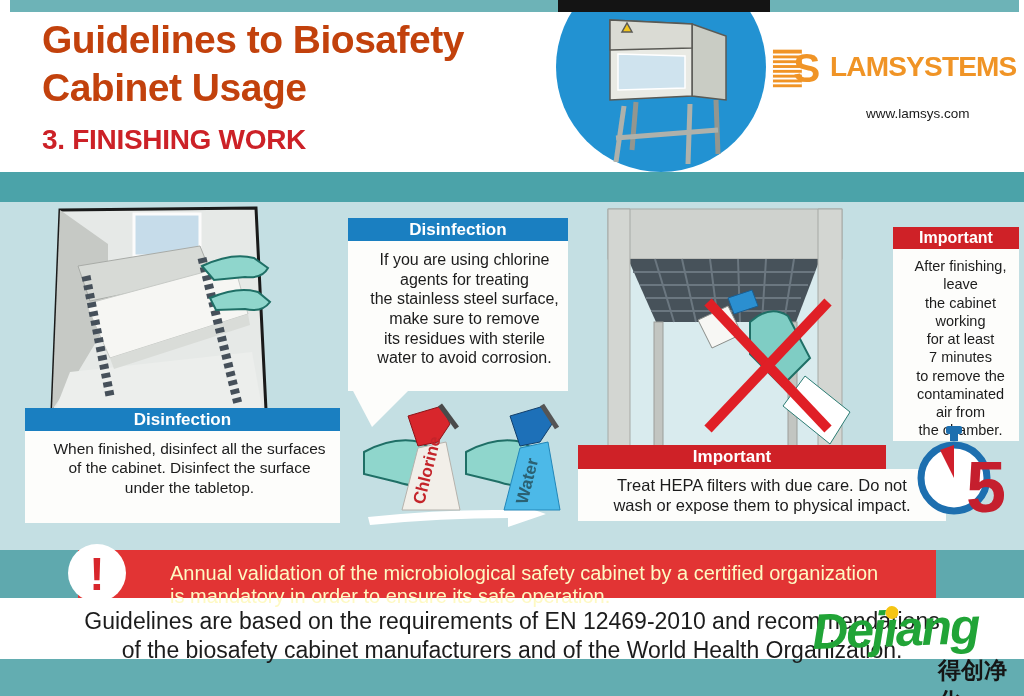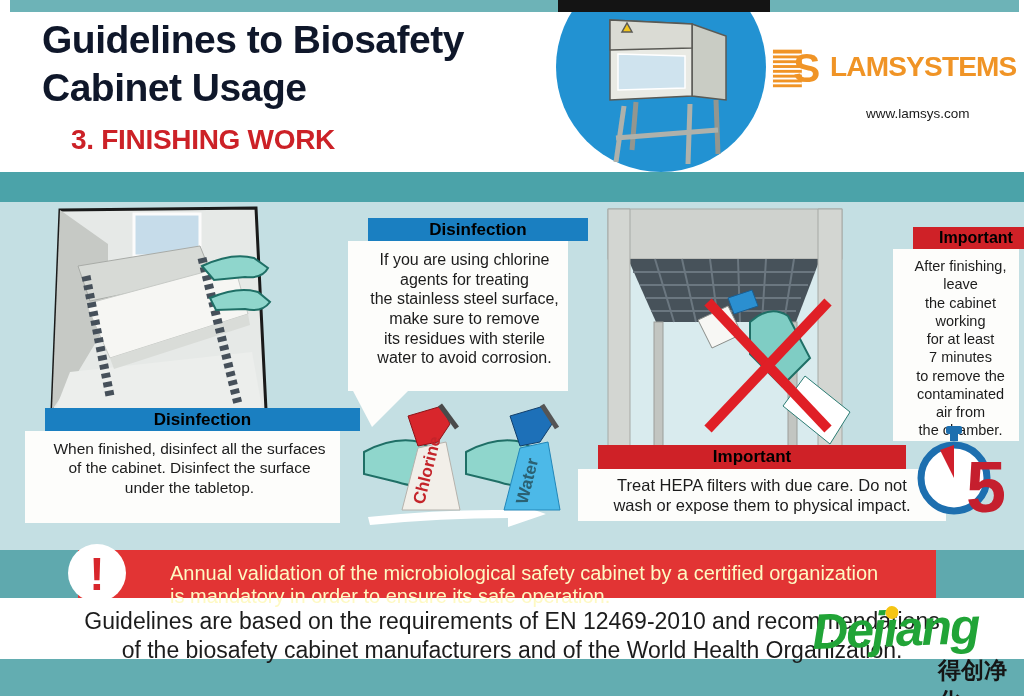--- a/index.html
+++ b/index.html
@@ -8,31 +8,31 @@
   .abs{position:absolute;}
 
   
   .strip-top{left:10px;top:0;width:1009px;height:12px;background:#6db3b7;}
   .band1{left:0;top:172px;width:1024px;height:30px;background:#4ba3a9;}
   .content-bg{left:0;top:202px;width:1024px;height:348px;background:#c4dfe3;}
   .band2{left:0;top:550px;width:1024px;height:48px;background:#5fa9ae;}
   .strip-bottom{left:0;top:659px;width:1024px;height:37px;background:#63adb1;}
 
   
-  .title{left:42px;top:16px;font-size:39px;font-weight:700;color:#0f172a;line-height:1.22;letter-spacing:-0.5px;}
-  .section-title{left:42px;top:124px;font-size:28px;font-weight:700;color:#cc2127;letter-spacing:-0.3px;margin-left:29px;}
+  .title{left:42px;top:16px;font-size:39px;font-weight:700;color:#c2410c;line-height:1.22;letter-spacing:-0.5px;}
+  .section-title{left:42px;top:124px;font-size:28px;font-weight:700;color:#cc2127;letter-spacing:-0.3px;}
   .hero-circle{left:556px;top:-38px;width:210px;height:210px;border-radius:50%;background:#2292d2;}
   .hero-bar{left:558px;top:0;width:212px;height:12px;background:#141414;}
   .cabinet-svg{left:578px;top:10px;}
   .brand{left:772px;top:44px;display:flex;align-items:center;gap:6px;}
   .brand-text{font-size:28px;font-weight:700;color:#f09426;letter-spacing:-0.8px;}
   .website{left:866px;top:106px;font-size:13.5px;color:#1a1a1a;}
 
   
-  .panel-header{color:#000000;font-size:17px;font-weight:700;text-align:center;line-height:23px;height:23px;margin-left:20px;}
+  .panel-header{color:#ffffff;font-size:17px;font-weight:700;text-align:center;line-height:23px;height:23px;}
   .blue-h{background:#1a7fc1;}
   .red-h{background:#cf2127;}
   .panel-body{background:#fdfdfb;color:#1c1c1c;white-space:pre-line;text-align:center;}
 
   .left-illo{left:50px;top:204px;}
   .lp-header{left:25px;top:408px;width:315px;}
   .lp-body{left:25px;top:431px;width:315px;height:92px;font-size:15.5px;line-height:1.25;padding:8px 0 0 14px;box-sizing:border-box;}
 
   .mid-header{left:348px;top:218px;width:220px;}
   .mid-body{left:348px;top:241px;width:220px;height:150px;font-size:16px;line-height:1.23;padding:9px 0 0 13px;box-sizing:border-box;}

